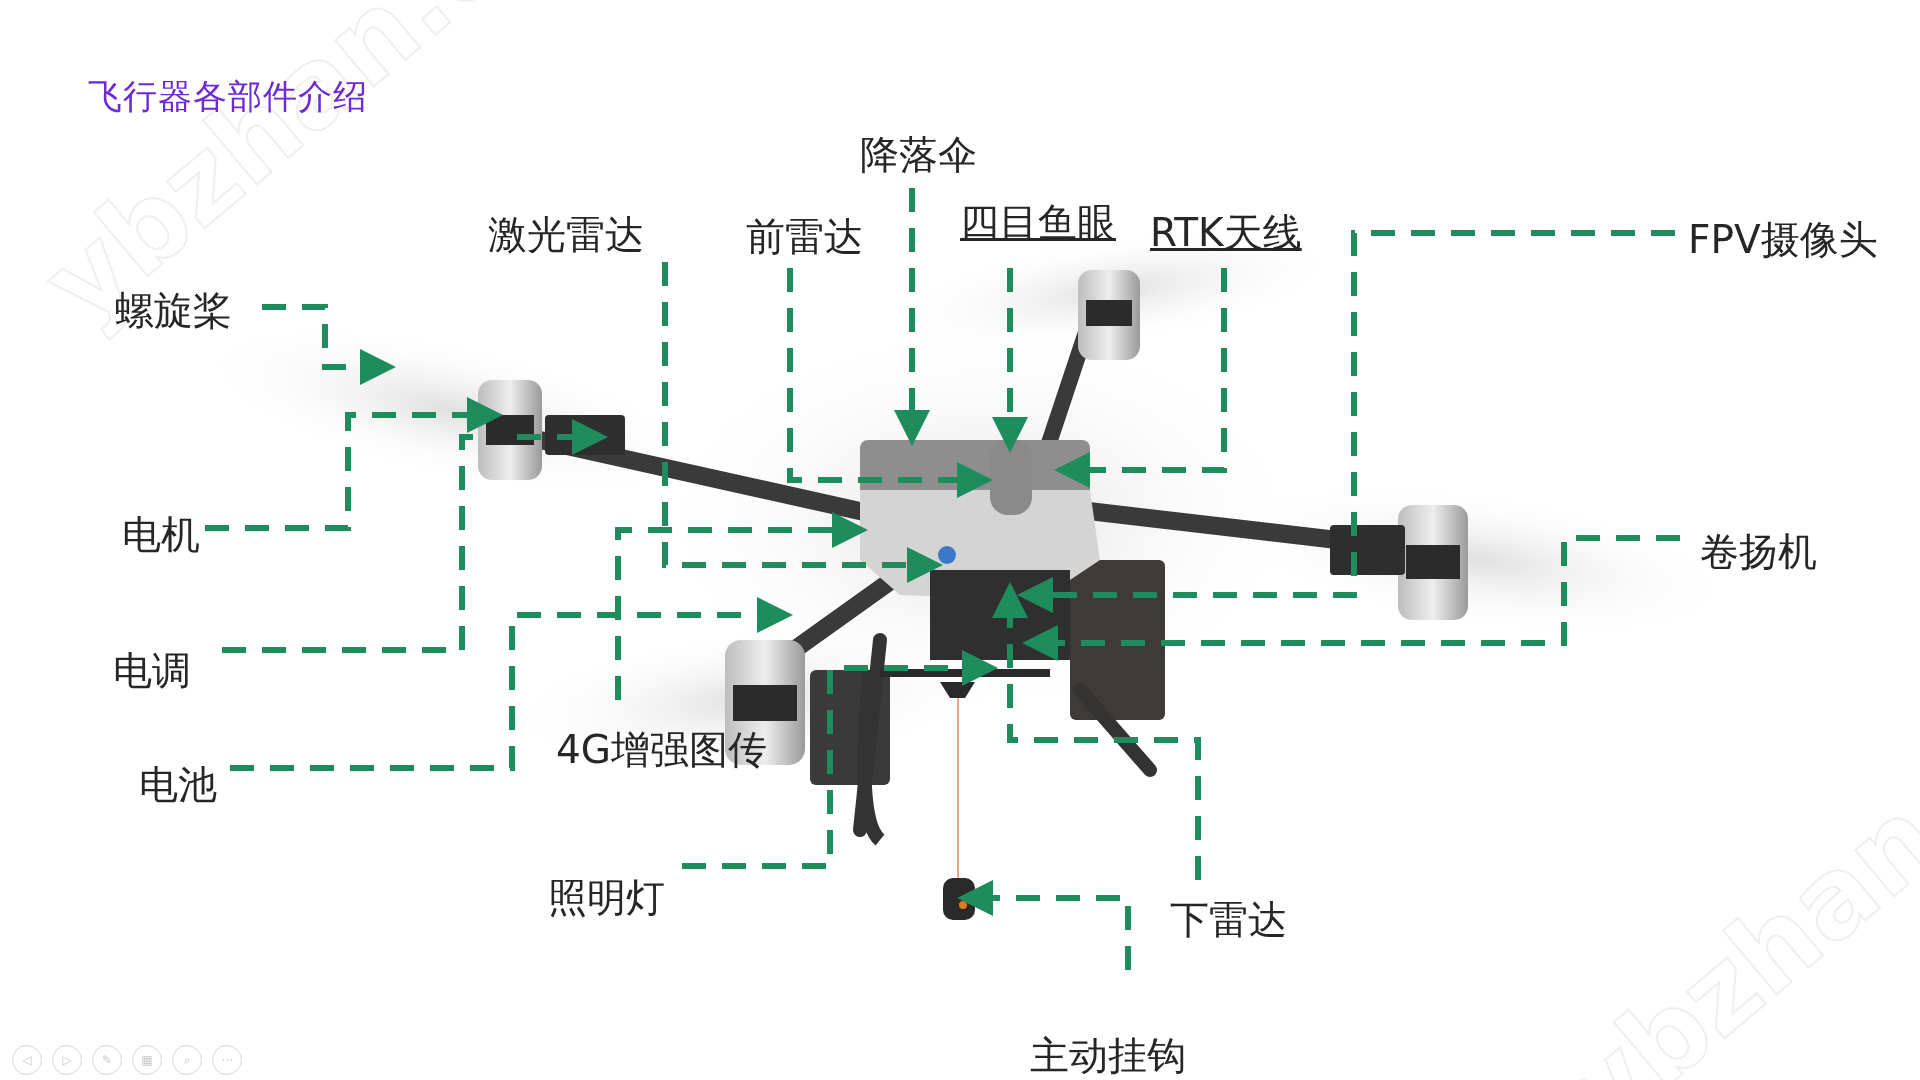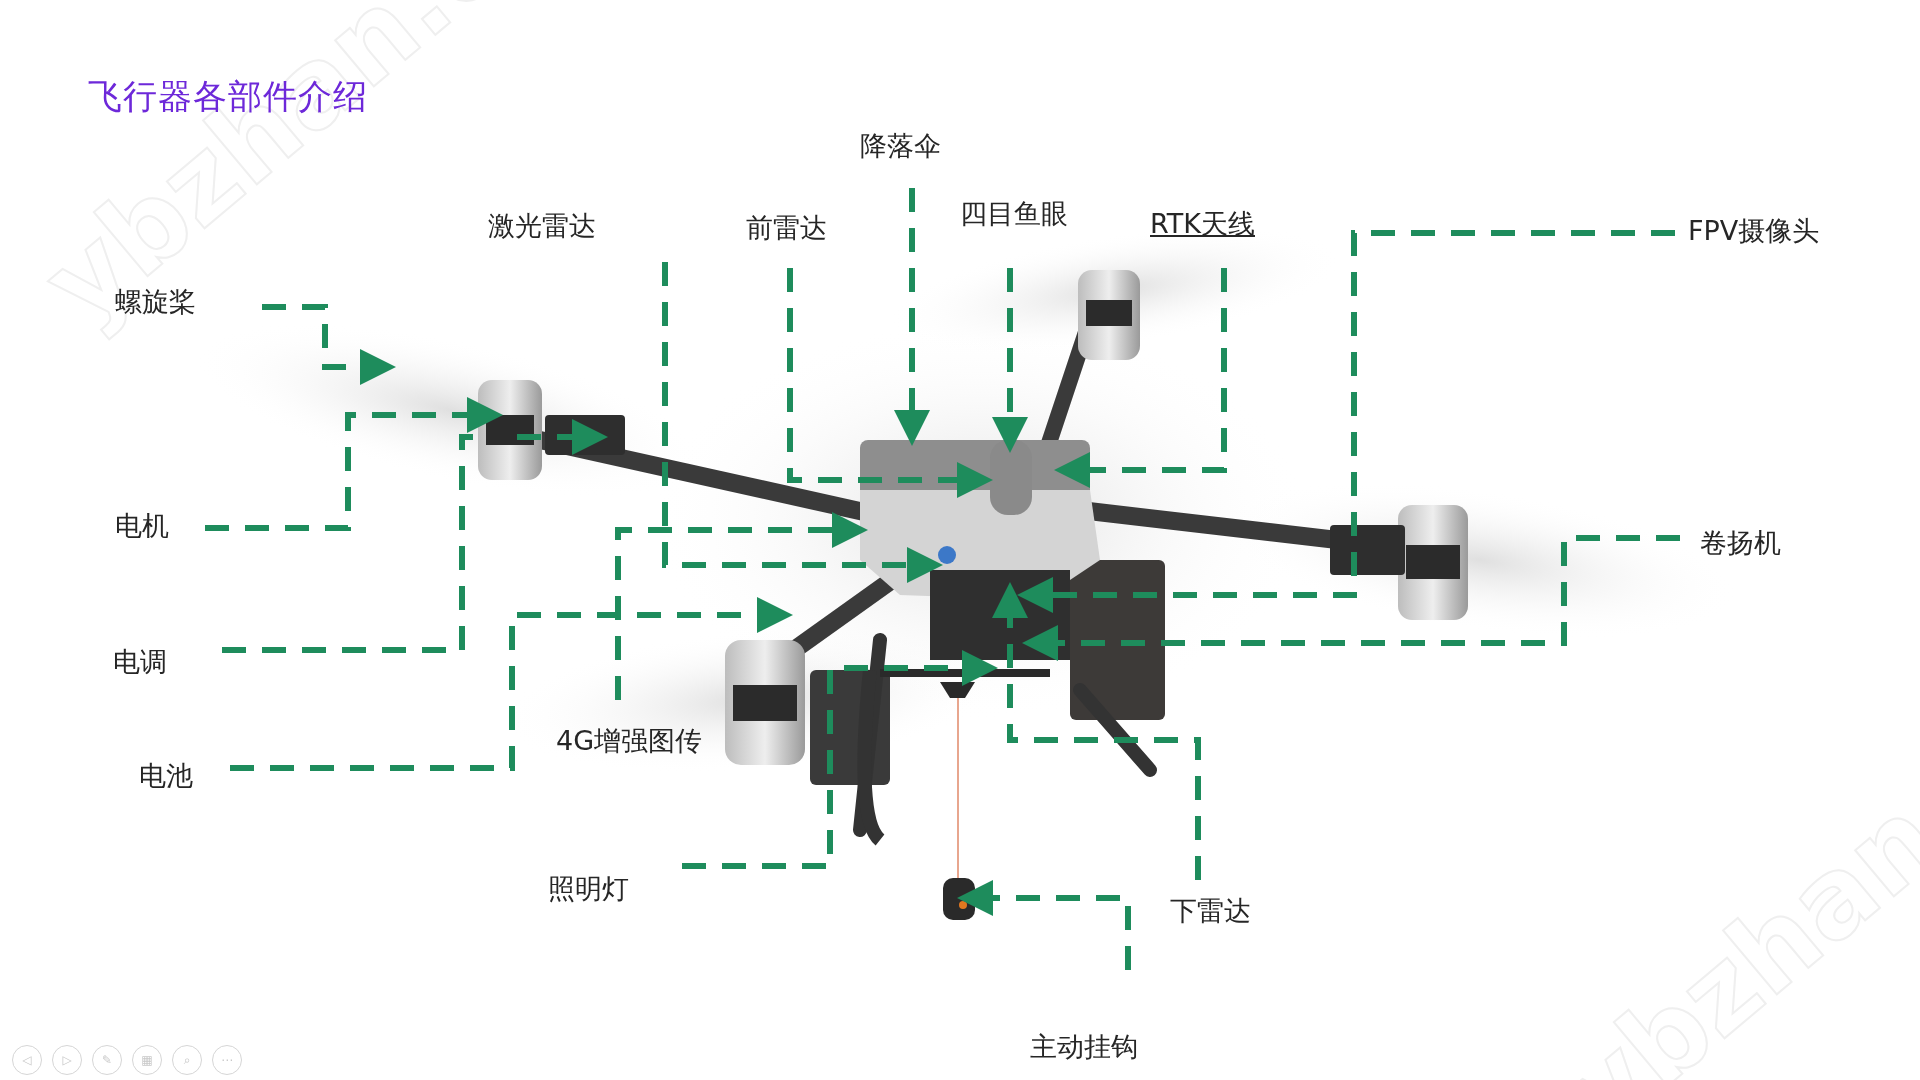--- a/index.html
+++ b/index.html
@@ -1,19 +1,19 @@
 <!DOCTYPE html>
 <html><head>
 <meta charset="utf-8">
 <style>
   html, body { margin:0; padding:0; }
   body { width:1920px; height:1080px; position:relative; overflow:hidden; background:#ffffff;
          font-family:"DejaVu Sans","Liberation Sans",sans-serif; color:#262626; }
   .title { position:absolute; left:88px; top:74px; font-size:34px; letter-spacing:1px; color:#6d28d9; }
-  .label { position:absolute; font-size:27px; color:#262626; white-space:nowrap; }
+  .label { position:absolute; font-size:39px; color:#262626; white-space:nowrap; }
   svg.layer { position:absolute; left:0; top:0; }
   .watermark { position:absolute; font-size:110px; font-weight:bold; color:transparent;
                -webkit-text-stroke:2px #efefef; transform:rotate(-40deg); transform-origin:left top; }
   .controls { position:absolute; left:12px; top:1045px; display:flex; gap:10px; }
   .ctrl { width:28px; height:28px; border:1px solid #d6d6d6; border-radius:50%; display:flex;
           align-items:center; justify-content:center; font-size:12px; color:#c8c8c8; }
 </style>
 </head>
 <body>
 
@@ -123,26 +123,26 @@
 
     <polyline points="1128,970 1128,898 975,898" marker-end="url(#arr)"></polyline>
   </g>
 </svg>
 
 <div class="title">飞行器各部件介绍</div>
 
 <div class="label" style="left:860px; top:128px;">降落伞</div>
 <div class="label" style="left:488px; top:208px;">激光雷达</div>
 <div class="label" style="left:746px; top:210px;">前雷达</div>
-<div class="label" style="left:960px; top:196px;">四目鱼眼</div>
+<div class="label" style="left:960px; top:196px;text-decoration:underline;">四目鱼眼</div>
 <div class="label" style="left:1150px; top:206px;text-decoration:underline;">RTK天线</div>
 <div class="label" style="left:1688px; top:213px;">FPV摄像头</div>
 <div class="label" style="left:115px; top:284px;">螺旋桨</div>
 <div class="label" style="left:1700px; top:525px;">卷扬机</div>
-<div class="label" style="left:115px; top:508px;">电机</div>
+<div class="label" style="left:122px; top:508px;">电机</div>
 <div class="label" style="left:113px; top:620px;margin-top:24px;">电调</div>
 <div class="label" style="left:113px; top:758px;margin-left:26px;">电池</div>
 <div class="label" style="left:556px; top:723px;">4G增强图传</div>
 <div class="label" style="left:548px; top:843px;margin-top:28px;">照明灯</div>
 <div class="label" style="left:1170px; top:893px;">下雷达</div>
 <div class="label" style="left:1030px; top:1000px;margin-top:29px;">主动挂钩</div>
 
 <div class="controls">
   <div class="ctrl">◁</div>
   <div class="ctrl">▷</div>

